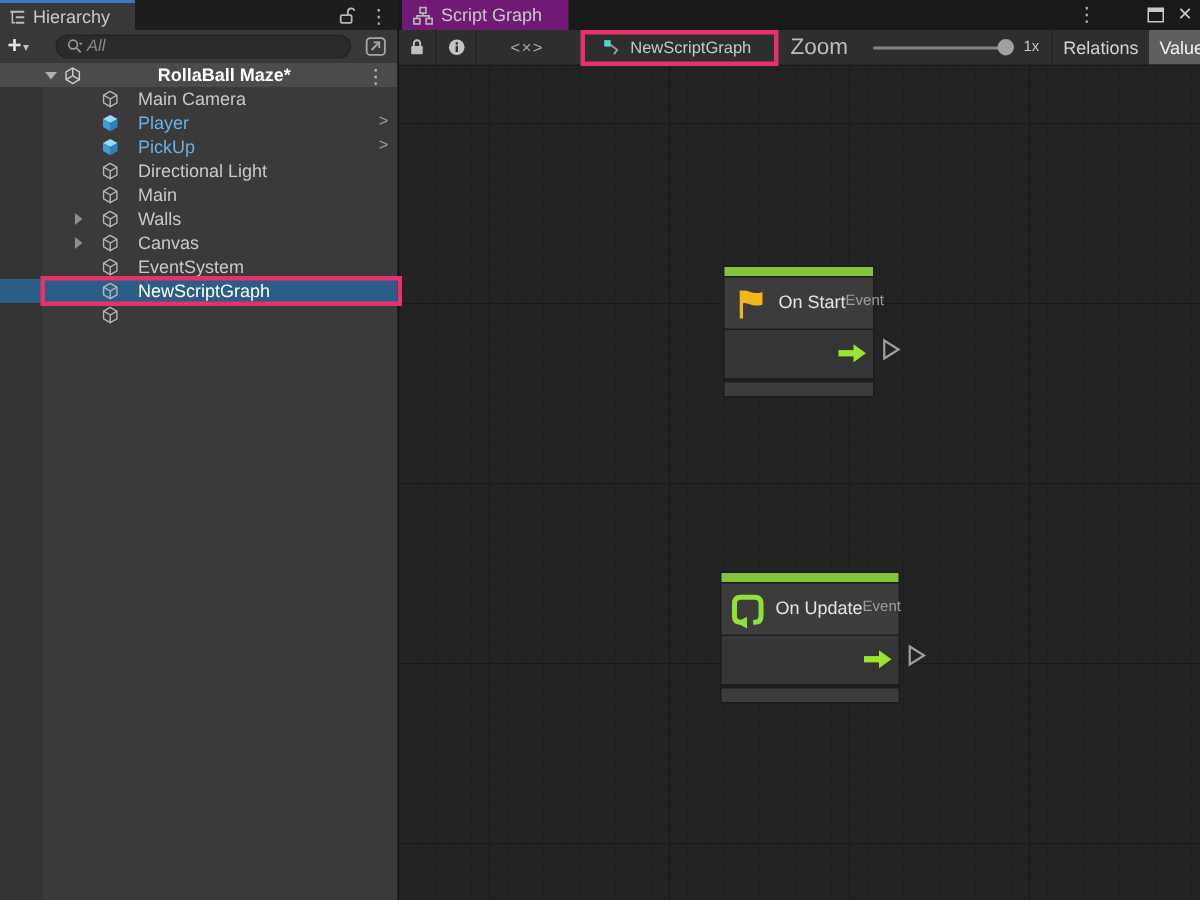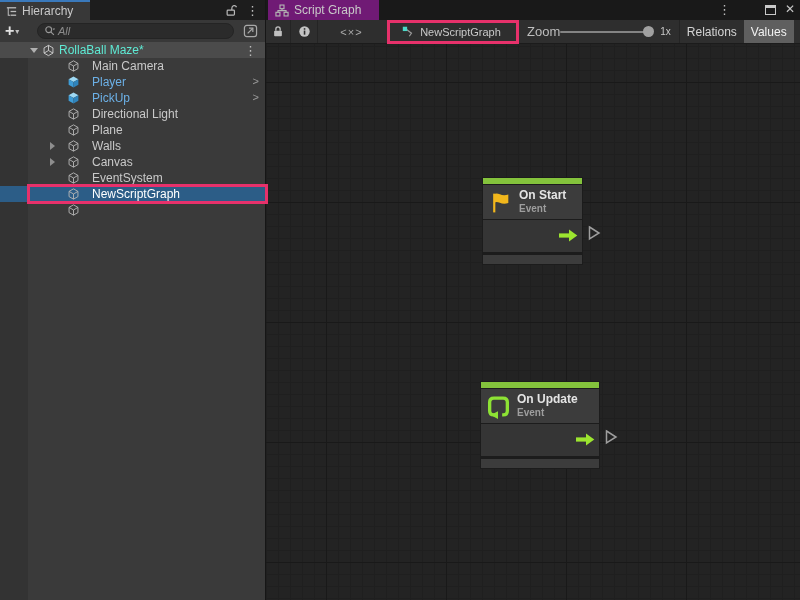--- a/index.html
+++ b/index.html
@@ -2,21 +2,21 @@
 <html style="--tab_focus_blue: #3A79BB; --selection_blue: #2C5D87; --prefab_blue: #6CB0E6; --annotation_red: #E7316B; --event_green: #84C33C; --arrow_green: #9CE52F; --flag_yellow: #F2B71C; --loop_green: #8DE234; --graph_icon_teal: #4AD8C7;"><head>
 <meta charset="utf-8">
 <style>
   * { box-sizing: border-box; margin: 0; padding: 0; }
   html,body { width:800px; height:600px; background:#232323; }
   body { font-family:"Liberation Sans","DejaVu Sans",sans-serif; font-size:12px; color:#C9C9C9;
          -webkit-font-smoothing:antialiased; overflow:hidden; }
   .screen { position:relative; width:800px; height:600px; overflow:hidden; background:#383838; }
 
   
-  .hier { position:absolute; left:0; top:0; width:265px; height:600px; background:#3A3A3A; }
+  .hier { position:absolute; left:0; top:0; width:265px; height:600px; background:#3A3A3A;text-align:center; }
   .hier-tabbar { position:absolute; left:0; top:0; width:100%; height:20px; background:#1D1D1D; }
   .hier-tab { position:absolute; left:0; top:0; width:90px; height:20px; background:#383838;
               display:flex; align-items:center; gap:4px; padding:2px 6px 0 5px; }
   .hier-tab::before { content:""; position:absolute; left:0; top:0; width:100%; height:2px;
                       background:var(--tab_focus_blue,#3A79BB); }
   .tab-label { color:#C9C9C9; font-size:12px; white-space:nowrap; }
   .tabbar-icons { position:absolute; right:6px; top:0; height:20px; display:flex; align-items:center; gap:9px; }
   .kebab { color:#BDBDBD; font-size:13px; line-height:1; cursor:default; }
 
   .hier-toolbar { position:absolute; left:0; top:20px; width:100%; height:22px; background:#383838;
@@ -24,21 +24,21 @@
   .plus-btn { display:flex; align-items:center; gap:1px; width:28px; color:#E2E2E2; }
   .plus-glyph { font-size:16px; line-height:14px; font-weight:bold; }
   .caret { font-size:8px; color:#C2C2C2; }
   .search-field { flex:1; height:16px; margin:0 6px 0 4px; background:#2B2B2B; border:1px solid #242424;
                   border-radius:9px; display:flex; align-items:center; padding:0 6px; gap:2px; }
   .search-placeholder { color:#8A8A8A; font-size:11px;font-style:italic; }
   .picker-btn { width:20px; height:17px; display:flex; align-items:center; justify-content:center; }
 
   .scene-row { position:absolute; left:0; top:42px; width:100%; height:16px; background:#4B4B4B;
                display:flex; align-items:center; padding-left:30px; gap:4px; }
-  .scene-name { font-weight:normal; color:#5eead4; flex:1; white-space:nowrap; }
+  .scene-name { font-weight:bold; color:#ffffff; flex:1; white-space:nowrap; }
   .scene-kebab { margin-right:8px; }
 
   .items-area { position:absolute; left:0; top:58px; width:100%; height:542px; background:#3A3A3A; }
   .gutter { position:absolute; left:0; top:0; width:28px; height:100%; background:#333333; }
   .hrow { position:relative; height:16px; display:flex; align-items:center; padding-left:46px; gap:8px; }
   .hrow .fold { width:12px; display:flex; justify-content:center; }
   .hrow .obj-icon { width:15px; display:flex; justify-content:center; margin-right:3px; }
   .hrow .item-label { white-space:nowrap; color:#C9C9C9; }
   .hrow.prefab .item-label { color:var(--prefab_blue,#6CB0E6); }
   .hrow.selected { background:var(--selection_blue,#2C5D87); }
@@ -59,42 +59,42 @@
 
   .graph-toolbar { position:absolute; left:0; top:20px; width:100%; height:24px; background:#2E2E2E;
                    border-bottom:1px solid #1B1B1B; display:flex; align-items:center; }
   .seg { height:100%; display:flex; align-items:center; justify-content:center; }
   .vdiv { width:1px; height:100%; background:#242424; }
   .seg-lock { width:24px; } .seg-info { width:26px; }
   .seg-anglex { width:67px; color:#ABABAB; font-size:11px; letter-spacing:1px; }
   .graph-btn { width:132px; height:100%; display:flex; align-items:center; justify-content:center; gap:5px;
                color:#C9C9C9; font-size:11px; }
   .zoom-area { display:flex; align-items:center; margin-left:10px; }
-  .zoom-label { font-size:13px; color:#BEBEBE; margin-right:0; }
+  .zoom-label { font-size:15px; color:#BEBEBE; margin-right:17px; }
   .zoom-track { position:relative; width:92px; height:2px; background:#848484; border-radius:1px; }
   .zoom-handle { position:absolute; right:-2px; top:-5px; width:11px; height:11px; border-radius:50%; background:#A0A0A0; }
   .zoom-value { font-size:10px; color:#C8C8C8; margin:0 8px 0 8px; }
   .tb-toggle { height:100%; display:flex; align-items:center; padding:0 7px; color:#D4D4D4; font-size:12px; white-space:nowrap; }
   .tb-toggle.active { background:#5F5F5F; color:#F2F2F2; }
   .tb-clip { overflow:hidden; flex:1; height:100%; display:flex; }
 
   .canvas { position:absolute; left:0; top:44px; width:100%; height:556px; overflow:hidden;
             background-color:#232323;
             background-image:
               linear-gradient(to right, #191919 1px, transparent 1px),
               linear-gradient(to bottom, #191919 1px, transparent 1px),
               linear-gradient(to right, #1F1F1F 1px, transparent 1px),
               linear-gradient(to bottom, #1F1F1F 1px, transparent 1px);
             background-size:120px 100%, 100% 120px, 12px 100%, 100% 12px;
             background-position:60px 0, 0 38px, 0 0, 0 2px; }
 
   .node { position:absolute; background:#1C1C1C; padding:1px; }
   .node-topbar { height:6px; background:var(--event_green,#84C33C); }
   .node-header { height:34px; background:#3C3C3C; margin-top:1px; display:flex; align-items:center; padding:0 8px 0 5px; gap:6px; }
-  .node-titles { display:flex; flex-direction:column; line-height:1.15;font-weight:bold; }
+  .node-titles { display:flex; flex-direction:row; line-height:1.15; }
   .node-title { color:#E4E4E4; font-size:12px; white-space:nowrap; }
   .node-subtitle { color:#9E9E9E; font-size:10px; }
   .node-body { position:relative; height:32px; background:#353535; margin-top:1px; }
   .node-arrow { position:absolute; right:4px; top:9px; }
   .node-footer { height:9px; background:#3C3C3C; margin-top:3px; }
   .port { position:absolute; right:-18px; top:48px; }
 
   .annot { position:absolute; border:3px solid var(--annotation_red,#E7316B); z-index:50; pointer-events:none; }
   .annot-hier { left:27px; top:184px; width:241px; height:20px; }
   .annot-toolbar { left:121px; top:20px; width:132px; height:24px; }
@@ -257,21 +257,21 @@
       <span>
         <svg width="13" height="14" viewBox="0 0 24 24">
                 <g stroke="#B5B5B5" stroke-width="1.7" fill="none">
           <path d="M12 2.5 L20.2 7.2 V16.8 L12 21.5 L3.8 16.8 V7.2 Z"></path>
           <path d="M12 12 L20.2 7.2 M12 12 L3.8 7.2 M12 12 V21.5"></path>
         </g>
               </svg>
       </span>
 
     </span>
-    <span class="item-label">Plane</span>
+    <span class="item-label">Main</span>
 
   </div>
         <div class="hrow">
     <span class="fold">
             <span class="tri-r" style="visibility: visible;"></span>
           </span>
     <span class="obj-icon">
       <span>
         <svg width="13" height="14" viewBox="0 0 24 24">
                 <g stroke="#B5B5B5" stroke-width="1.7" fill="none">

